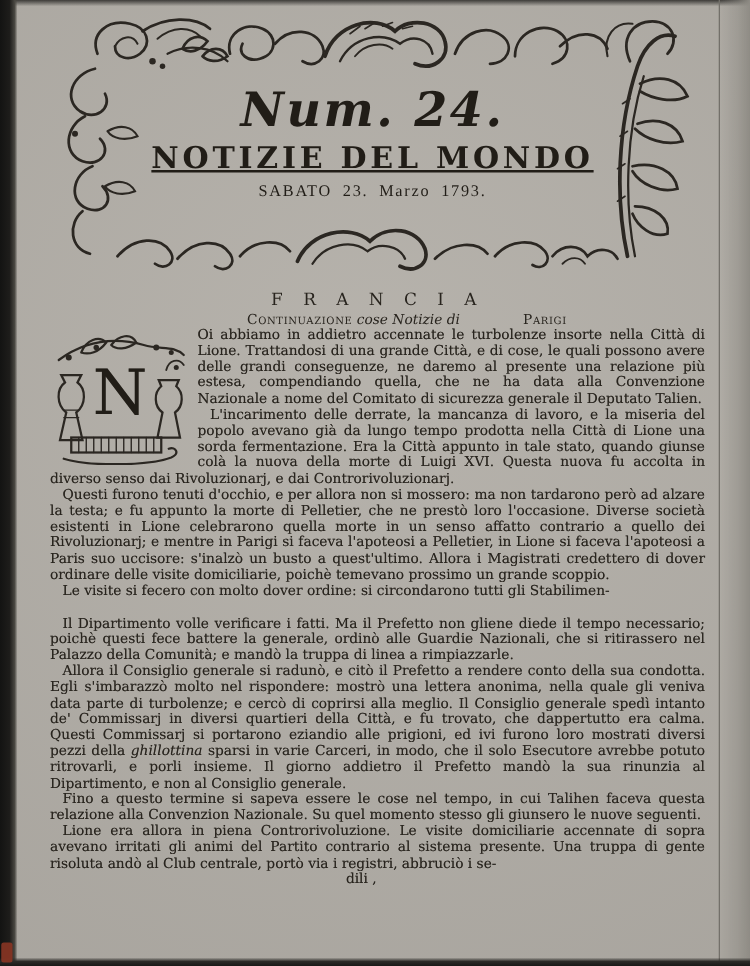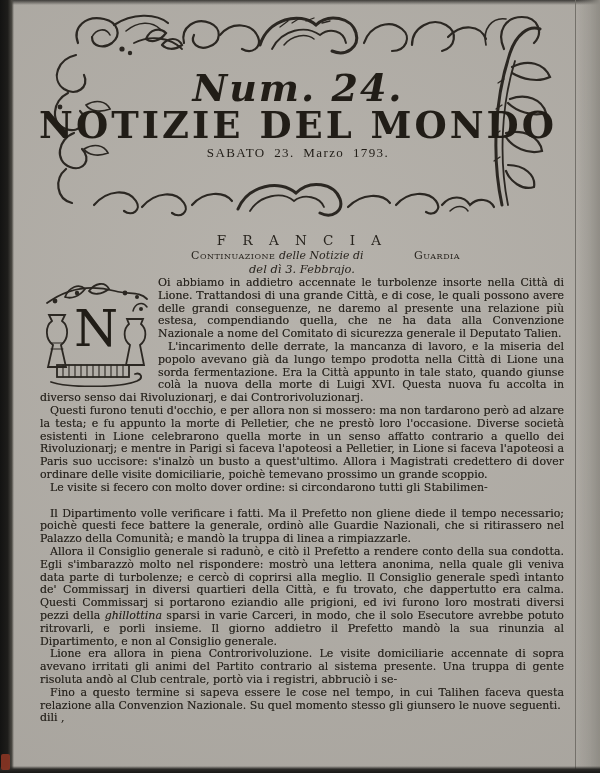--- a/index.html
+++ b/index.html
@@ -22,40 +22,40 @@
   .edge-bottom{position:absolute;left:0;bottom:0;right:0;height:7px;
     background:linear-gradient(0deg,#181816 0%,#2b2a27 55%,rgba(43,42,39,0) 100%);}
   .red-mark{position:absolute;left:1px;bottom:3px;width:9px;height:16px;
     background:#8a3524;opacity:.9;border-radius:2px;}
 
   
   .frame{position:absolute;left:34px;top:8px;width:528px;height:216px;}
   .frame svg{position:absolute;left:0;top:0;}
   .masthead{position:absolute;left:0;right:0;top:60px;text-align:center;color:#211d17;}
   .mh-num{font-style:italic;font-weight:bold;font-size:38px;line-height:40px;letter-spacing:2px;}
-  .mh-title{font-size:37px;line-height:33px;letter-spacing:3px;font-weight:600;margin-top:1px;}
+  .mh-title{font-size:24px;line-height:33px;letter-spacing:3px;font-weight:600;margin-top:1px;text-decoration:underline;}
   .mh-date{font-size:13px;line-height:16px;letter-spacing:1.4px;word-spacing:4px;margin-top:3px;font-family:Liberation Serif, serif;}
 
   
   .columns{position:absolute;left:40px;right:36px;top:233px;display:flex;gap:13px;flex-direction:column;}
   .col{flex:1;min-width:0;}
   .para{margin:0;font-size:11px;line-height:12.8px;text-align:justify;
     text-shadow:0 0 .4px rgba(40,36,30,.55);}
   .indent{text-indent:10px;}
   .it{font-style:italic;}
   .sc{font-variant:small-caps;}
   .sec-head{text-align:center;font-size:13.5px;line-height:15px;letter-spacing:6px;margin:0 0 1px 0;}
   .sub-head{text-align:center;font-size:11px;line-height:13px;}
   .sub-head .sc{letter-spacing:.5px;margin-left:47px;}
   .sub-date{text-align:center;font-style:italic;font-size:11.5px;line-height:14px;margin-bottom:1px;}
   .dropcap-block{float:left;width:112px;height:108px;position:relative;margin:2px 6px 0 0;}
   .dropcap-block svg{position:absolute;left:0;top:0;}
   .dropcap-letter{position:absolute;left:50%;top:50px;transform:translate(-50%,-50%);
     font-size:50px;line-height:50px;font-family:"DejaVu Serif","Liberation Serif",serif;color:#211d17;}
-  .catchword{font-size:11px;line-height:12.8px;text-align:left;padding-right:26px;
+  .catchword{font-size:11px;line-height:12.8px;text-align:center;padding-right:26px;
     text-shadow:0 0 .4px rgba(40,36,30,.55);}
 </style>
 </head>
 <body>
 
 <div class="scan">
 
   <div class="edge-top"></div>
   <div class="edge-left"></div>
   <div class="edge-right"></div>
@@ -119,22 +119,21 @@
       <div class="mh-num">Num. 24.</div>
       <div class="mh-title">NOTIZIE DEL MONDO</div>
       <div class="mh-date">SABATO 23. Marzo 1793.</div>
     </div>
   </div>
 
   <div class="columns">
 
     <div class="col">
       <div class="sec-head">F R A N C I A</div>
-      <div class="sub-head"><span class="sc">Continuazione</span><span class="it"> delle Notizie di </span><span class="sc">Guardia</span></div>
-      <div class="sub-date">del dì 3. Febbrajo.</div>
+      <div class="sub-head"><span class="sc">Continuazione</span><span class="it"> cose Notizie di </span><span class="sc">Parigi</span></div>
 
       <p class="para">
         <span class="dropcap-block">
           <svg width="112" height="108" viewBox="0 0 110 108">
             <g stroke="#2b2722" fill="none" stroke-width="1.8" stroke-linecap="round">
               <path d="M6,24 C28,8 52,6 74,12 C88,16 98,12 106,20"></path>
               <path d="M24,18 c4,-10 14,-14 20,-8 c-6,8 -14,10 -20,8"></path>
               <path d="M48,12 c6,-8 16,-10 20,-2 c-8,6 -16,6 -20,2"></path>
               <circle cx="14" cy="22" r="2.4" fill="#2b2722" stroke="none"></circle>
               <circle cx="36" cy="14" r="2.2" fill="#2b2722" stroke="none"></circle>
@@ -155,19 +154,19 @@
         <span>Oi abbiamo in addietro accennate le turbolenze insorte nella Città di Lione. Trattandosi di una grande Città, e di cose, le quali possono avere delle grandi conseguenze, ne daremo al presente una relazione più estesa, compendiando quella, che ne ha data alla Convenzione Nazionale a nome del Comitato di sicurezza generale il Deputato Talien.</span>
       </p>
       <p class="para indent">L'incarimento delle derrate, la mancanza di lavoro, e la miseria del popolo avevano già da lungo tempo prodotta nella Città di Lione una sorda fermentazione. Era la Città appunto in tale stato, quando giunse colà la nuova della morte di Luigi XVI. Questa nuova fu accolta in diverso senso dai Rivoluzionarj, e dai Controrivoluzionarj.</p>
       <p class="para indent">Questi furono tenuti d'occhio, e per allora non si mossero: ma non tardarono però ad alzare la testa; e fu appunto la morte di Pelletier, che ne prestò loro l'occasione. Diverse società esistenti in Lione celebrarono quella morte in un senso affatto contrario a quello dei Rivoluzionarj; e mentre in Parigi si faceva l'apoteosi a Pelletier, in Lione si faceva l'apoteosi a Paris suo uccisore: s'inalzò un busto a quest'ultimo. Allora i Magistrati credettero di dover ordinare delle visite domiciliarie, poichè temevano prossimo un grande scoppio.</p>
       <p class="para indent">Le visite si fecero con molto dover ordine: si circondarono tutti gli Stabilimen-</p>
     </div>
 
     <div class="col">
       <p class="para indent">Il Dipartimento volle verificare i fatti. Ma il Prefetto non gliene diede il tempo necessario; poichè questi fece battere la generale, ordinò alle Guardie Nazionali, che si ritirassero nel Palazzo della Comunità; e mandò la truppa di linea a rimpiazzarle.</p>
       <p class="para indent"><span>Allora il Consiglio generale si radunò, e citò il Prefetto a rendere conto della sua condotta. Egli s'imbarazzò molto nel rispondere: mostrò una lettera anonima, nella quale gli veniva data parte di turbolenze; e cercò di coprirsi alla meglio. Il Consiglio generale spedì intanto de' Commissarj in diversi quartieri della Città, e fu trovato, che dappertutto era calma. Questi Commissarj si portarono eziandio alle prigioni, ed ivi furono loro mostrati diversi pezzi della </span><span class="it">ghillottina</span><span> sparsi in varie Carceri, in modo, che il solo Esecutore avrebbe potuto ritrovarli, e porli insieme. Il giorno addietro il Prefetto mandò la sua rinunzia al Dipartimento, e non al Consiglio generale.</span></p>
+      <p class="para indent">Fino a questo termine si sapeva essere le cose nel tempo, in cui Talihen faceva questa relazione alla Convenzion Nazionale. Su quel momento stesso gli giunsero le nuove seguenti.</p>
       <p class="para indent">Lione era allora in piena Controrivoluzione. Le visite domiciliarie accennate di sopra avevano irritati gli animi del Partito contrario al sistema presente. Una truppa di gente risoluta andò al Club centrale, portò via i registri, abbruciò i se-</p>
-      <p class="para indent">Fino a questo termine si sapeva essere le cose nel tempo, in cui Talihen faceva questa relazione alla Convenzion Nazionale. Su quel momento stesso gli giunsero le nuove seguenti.</p>
       <div class="catchword">dili ,</div>
     </div>
 
   </div>
 </div>
 
 </body></html>

